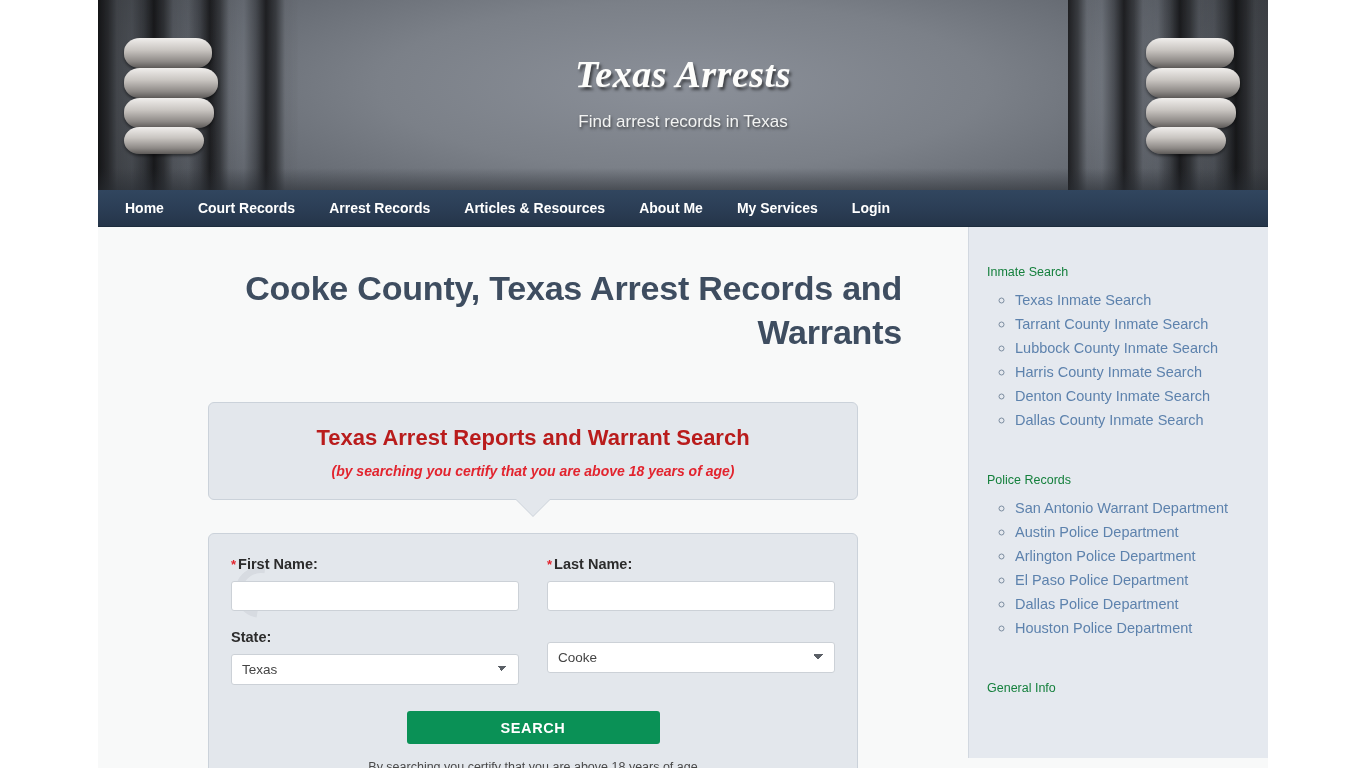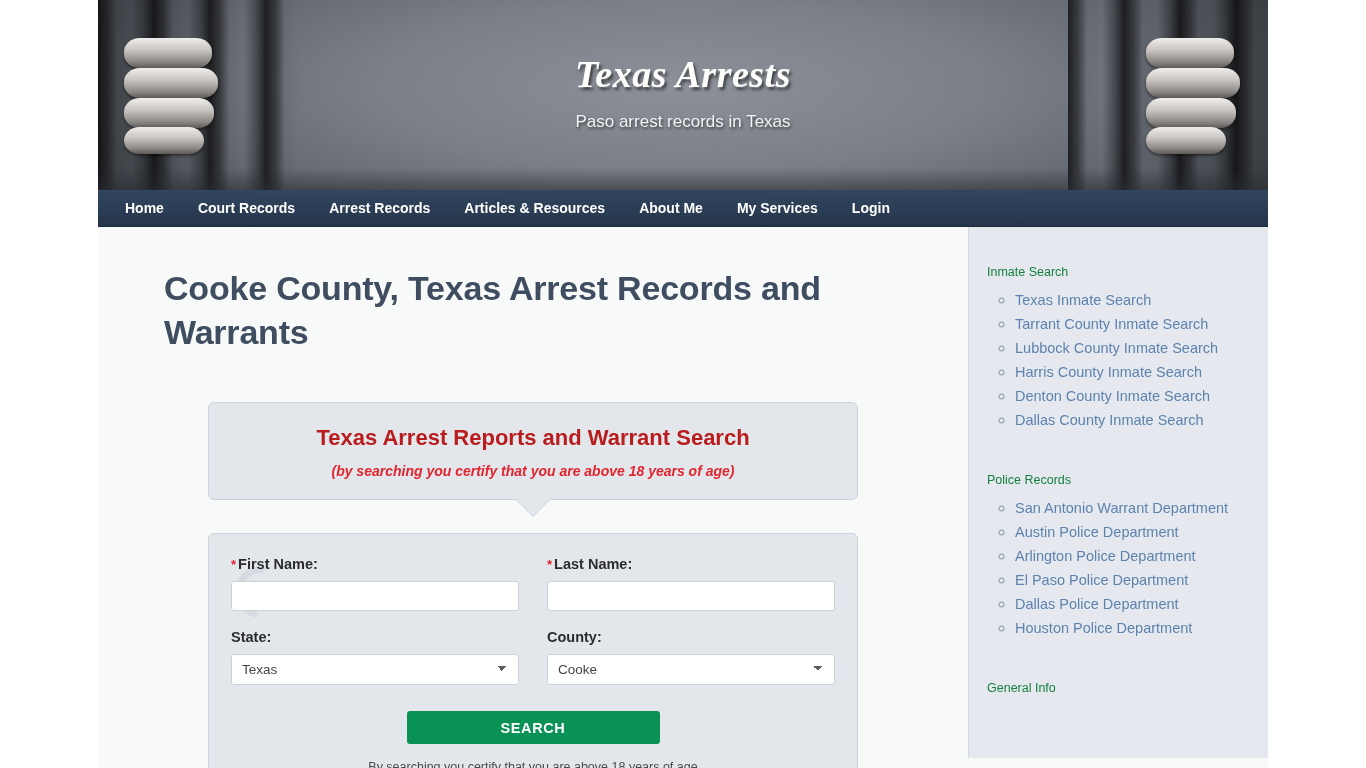--- a/index.html
+++ b/index.html
@@ -171,21 +171,21 @@
   .sidebar {
     width: 300px;
     background: #e5e9ef;
     border-left: 1px solid #d2d8e0;
     padding: 38px 0 0 18px;
   }
 
   
   .page-title {
     margin: 40px 0 0 0;
-    text-align: left;
+    text-align: right;
     font-size: 34px;
     line-height: 1.28;
     font-weight: bold;
     color: #3e4d60;
     letter-spacing: -.2px;
     padding: 0 46px;
   }
 
   
   .callout-wrap {
@@ -373,21 +373,21 @@
       <div class="bars right"></div>
       <div class="hand r">
         <div class="knuckle"></div>
         <div class="knuckle"></div>
         <div class="knuckle"></div>
         <div class="knuckle"></div>
       </div>
 
       <div class="banner-text">
         <h1 class="site-title">Texas Arrests</h1>
-        <p class="site-tagline">Paso arrest records in Texas</p>
+        <p class="site-tagline">Find arrest records in Texas</p>
       </div>
       <div class="banner-fade"></div>
     </div>
 
     <nav class="navbar">
       <a class="nav-item">Home</a>
       <a class="nav-item">Court Records</a>
       <a class="nav-item">Arrest Records</a>
       <a class="nav-item">Articles &amp; Resources</a>
       <a class="nav-item">About Me</a>
@@ -430,21 +430,20 @@
 
           <div class="spacer-row"></div>
 
           <div class="form-row">
             <div class="form-col">
               <label class="field-label">State:</label>
               <select class="select-input"><option>Texas</option></select>
             </div>
 
             <div class="form-col">
-              <label class="field-label">County:</label>
               <select class="select-input"><option>Cooke</option></select>
             </div>
           </div>
 
           <div class="btn-row">
             <button class="search-btn">SEARCH</button>
           </div>
 
           <div class="footnote">By searching you certify that you are above 18 years of age</div>
         </div>

